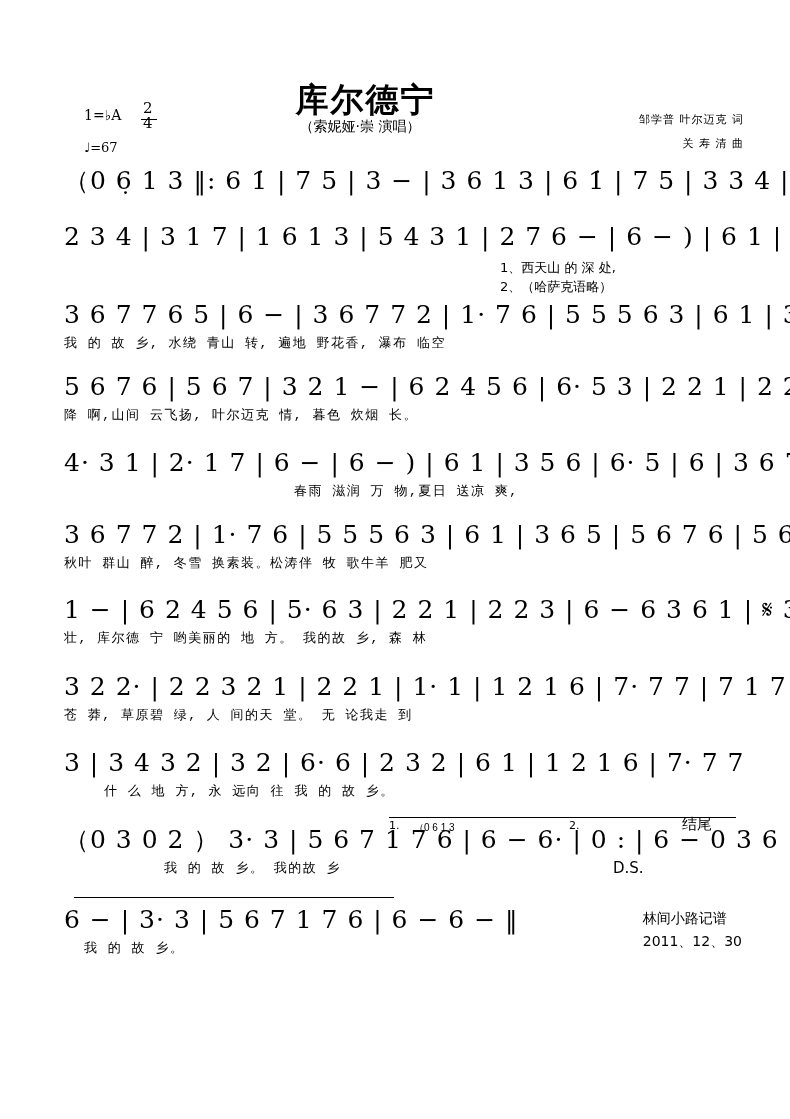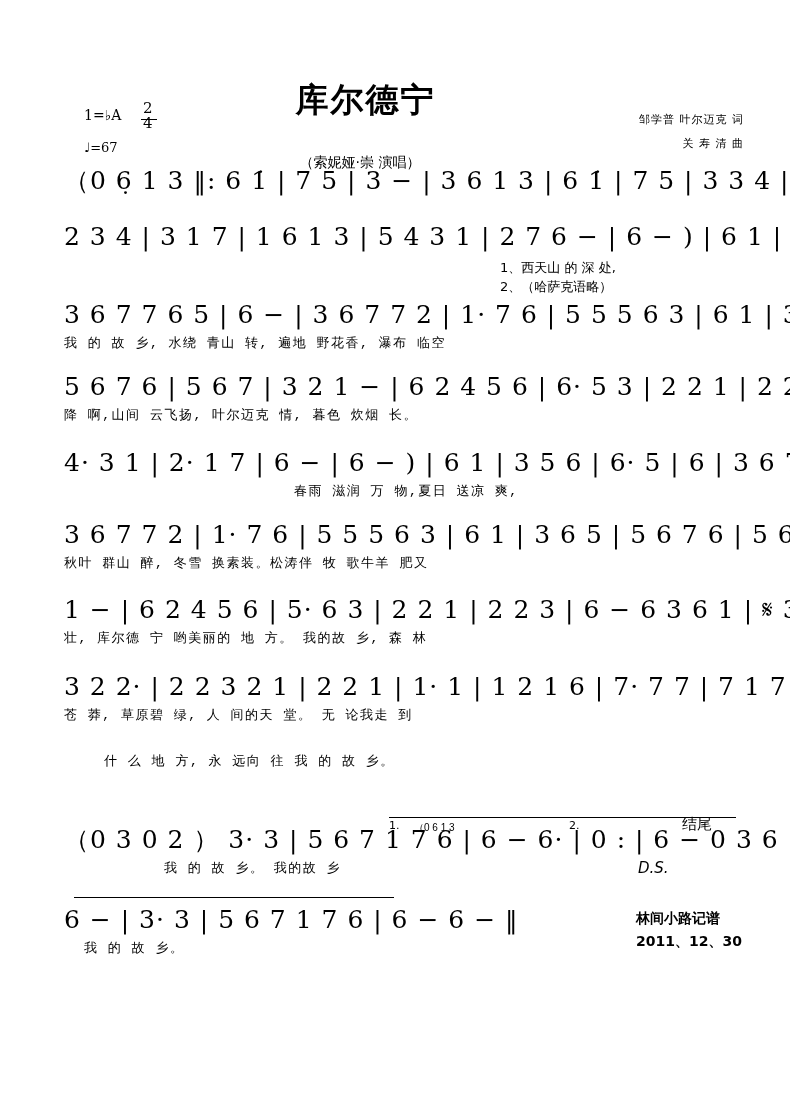--- a/index.html
+++ b/index.html
@@ -33,21 +33,20 @@
     letter-spacing: 2px;
   }
   .subtitle {
     position: absolute;
     top: 118px;
     left: 0;
     width: 720px;
     text-align: center;
     font-family: "DejaVu Sans", sans-serif;
     font-size: 14px;
-    margin-top: 36px;
   }
   .credit-block {
     position: absolute;
     top: 108px;
     right: 46px;
     font-family: "DejaVu Sans", sans-serif;
     font-size: 11px;
     line-height: 24px;
     text-align: right;
     letter-spacing: 1px;
@@ -121,21 +120,20 @@
     letter-spacing: 0px;
   }
   .footer-credit {
     position: absolute;
     right: 48px;
     bottom: 166px;
     font-family: "DejaVu Sans", sans-serif;
     font-size: 14px;
     line-height: 23px;
     text-align: left;
-    font-weight: bold;
   }
   .hr-line {
     position: absolute;
     background: #000;
     height: 1px;
   }
 </style>
 </head>
 <body>
 
@@ -198,32 +196,33 @@
     <div class="notes">1 − | 6 2 4 5 6 | 5· 6 3 | 2 2 1 | 2 2 3 | 6 − 6 3 6 1 | 𝄋 3 − 3 | 3 4 3 2</div>
     <div class="lyrics">壮, 库尔德 宁 哟美丽的 地 方。 我的故 乡, 森 林</div>
   </div>
 
   <div class="system" style="top:672px;">
     <div class="notes">3 2 2· | 2 2 3 2 1 | 2 2 1 | 1· 1 | 1 2 1 6 | 7· 7 7 | 7 1 7 6 | 6· 3 3</div>
     <div class="lyrics">苍 莽, 草原碧 绿, 人 间的天 堂。 无 论我走 到</div>
   </div>
 
   <div class="system" style="top:748px;">
+    <div class="notes">3 | 3 4 3 2 | 3 2 | 6· 6 | 2 3 2 | 6 1 | 1 2 1 6 | 7· 7 7</div>
     <div class="lyrics" style="padding-left:40px;">什 么 地 方, 永 远向 往 我 的 故 乡。</div>
   </div>
 
   <div class="system" style="top:825px;">
     <div style="position:relative;">
       <div class="notes">（0 3 0 2 ） 3· 3 | 5 6 7 1 7 6 | 6 − 6· | 0 : | 6 − 0 3 6 1 | 6 −</div>
       <div class="lyrics" style="padding-left:100px;">我 的 故 乡。 我的故 乡</div>
       <span class="tiny" style="position:absolute; top:-6px; left:325px;">1.</span>
       <span class="small" style="position:absolute; top:-4px; left:350px;">（0 6 1 3</span>
       <span class="tiny" style="position:absolute; top:-6px; left:505px;">2.</span>
       <span class="sign-label" style="position:absolute; top:-10px; left:618px;">结尾</span>
-      <span class="sign-label" style="position:absolute; top:34px; left:574px;font-style:italic;">D.S.</span>
+      <span class="sign-label" style="position:absolute; top:34px; left:549px;">D.S.</span>
       <div class="hr-line" style="top:-8px; left:325px; width:190px;"></div>
       <div class="hr-line" style="top:-8px; left:505px; width:120px;"></div>
       <div class="hr-line" style="top:-8px; left:612px; width:60px;"></div>
     </div>
   </div>
 
   <div class="system" style="top:905px;">
     <div class="notes">6 − | 3· 3 | 5 6 7 1 7 6 | 6 − 6 − ‖</div>
     <div class="lyrics" style="padding-left:20px;">我 的 故 乡。</div>
   </div>

